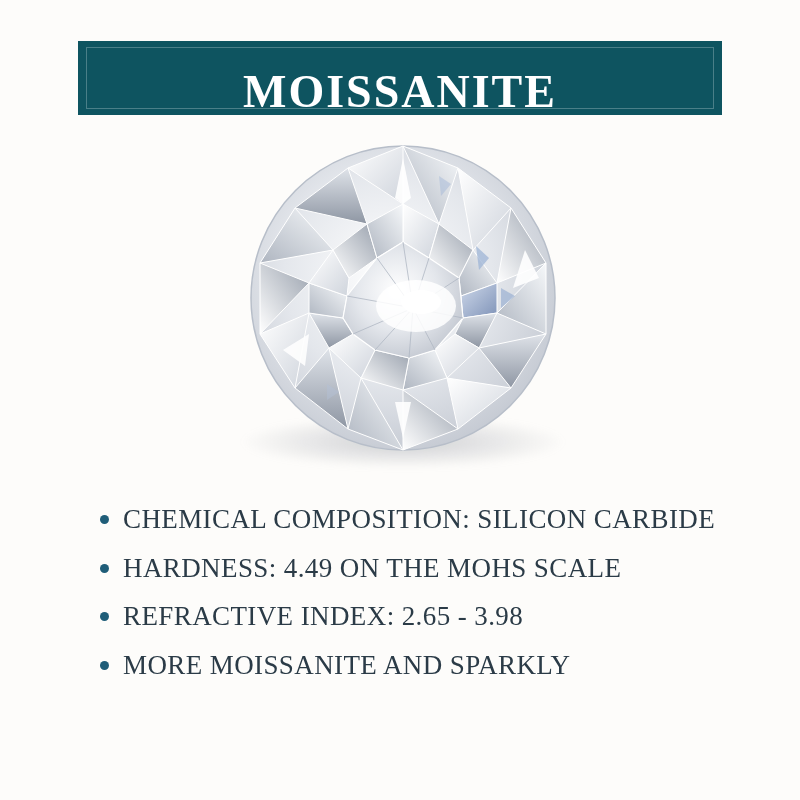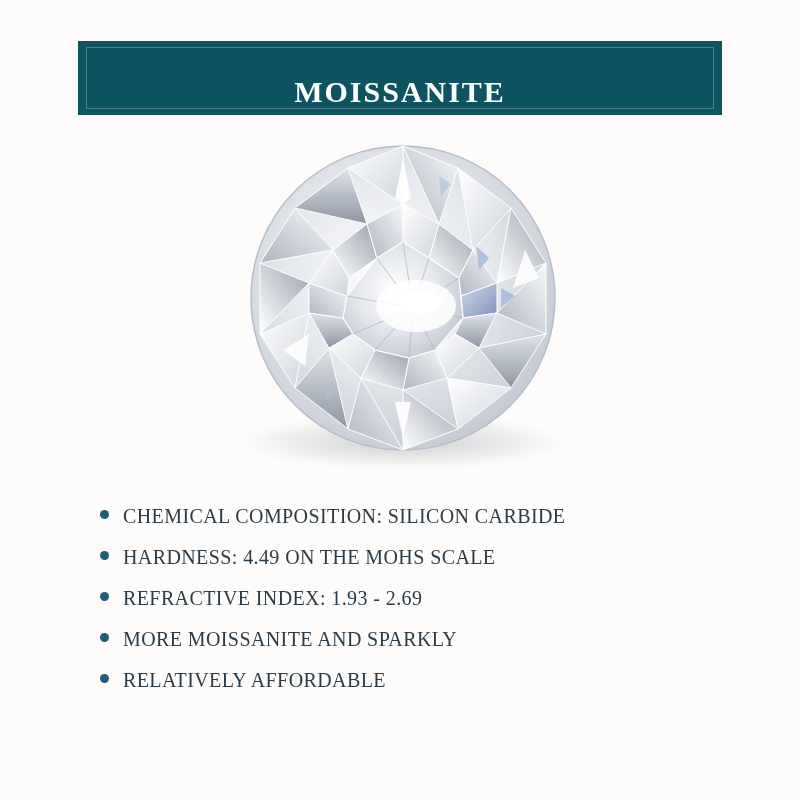--- a/index.html
+++ b/index.html
@@ -40,21 +40,21 @@
     right: 8px;
     bottom: 6px;
     border: 1px solid rgba(255,255,255,0.25);
     pointer-events: none;
   }
   .banner-title {
     position: relative;
     color: #ffffff;
     font-family: "Liberation Serif", serif;
     font-weight: bold;
-    font-size: 30px;
+    font-size: 46px;
     letter-spacing: 2px;
     line-height: 1;
     z-index: 2;
     margin-top: 28px;
   }
 
   
   .gem-wrap {
     position: absolute;
     left: 0;
@@ -103,21 +103,21 @@
     width: 9px;
     height: 9px;
     border-radius: 50%;
     background: #1f5d78;
     margin-right: 14px;
     position: relative;
     top: -4px;
   }
   .fact-text {
     font-family: "Liberation Serif", serif;
-    font-size: 20px;
+    font-size: 27px;
     line-height: 1.1;
     color: #2b3b47;
     letter-spacing: 0.4px;
     white-space: nowrap;
   }
 </style>
 </head>
 <body>
 
 <div class="page">
@@ -233,25 +233,21 @@
     <div class="fact">
       <span class="bullet"></span>
       <span class="fact-text">CHEMICAL COMPOSITION: SILICON CARBIDE</span>
     </div>
     <div class="fact">
       <span class="bullet"></span>
       <span class="fact-text">HARDNESS: 4.49 ON THE MOHS SCALE</span>
     </div>
     <div class="fact">
       <span class="bullet"></span>
-      <span class="fact-text">REFRACTIVE INDEX: 1.93 - 2.69</span>
+      <span class="fact-text">REFRACTIVE INDEX: 2.65 - 3.98</span>
     </div>
     <div class="fact">
       <span class="bullet"></span>
       <span class="fact-text">MORE MOISSANITE AND SPARKLY</span>
     </div>
-    <div class="fact">
-      <span class="bullet"></span>
-      <span class="fact-text">RELATIVELY AFFORDABLE</span>
-    </div>
   </div>
 
 </div>
 
 </body></html>

